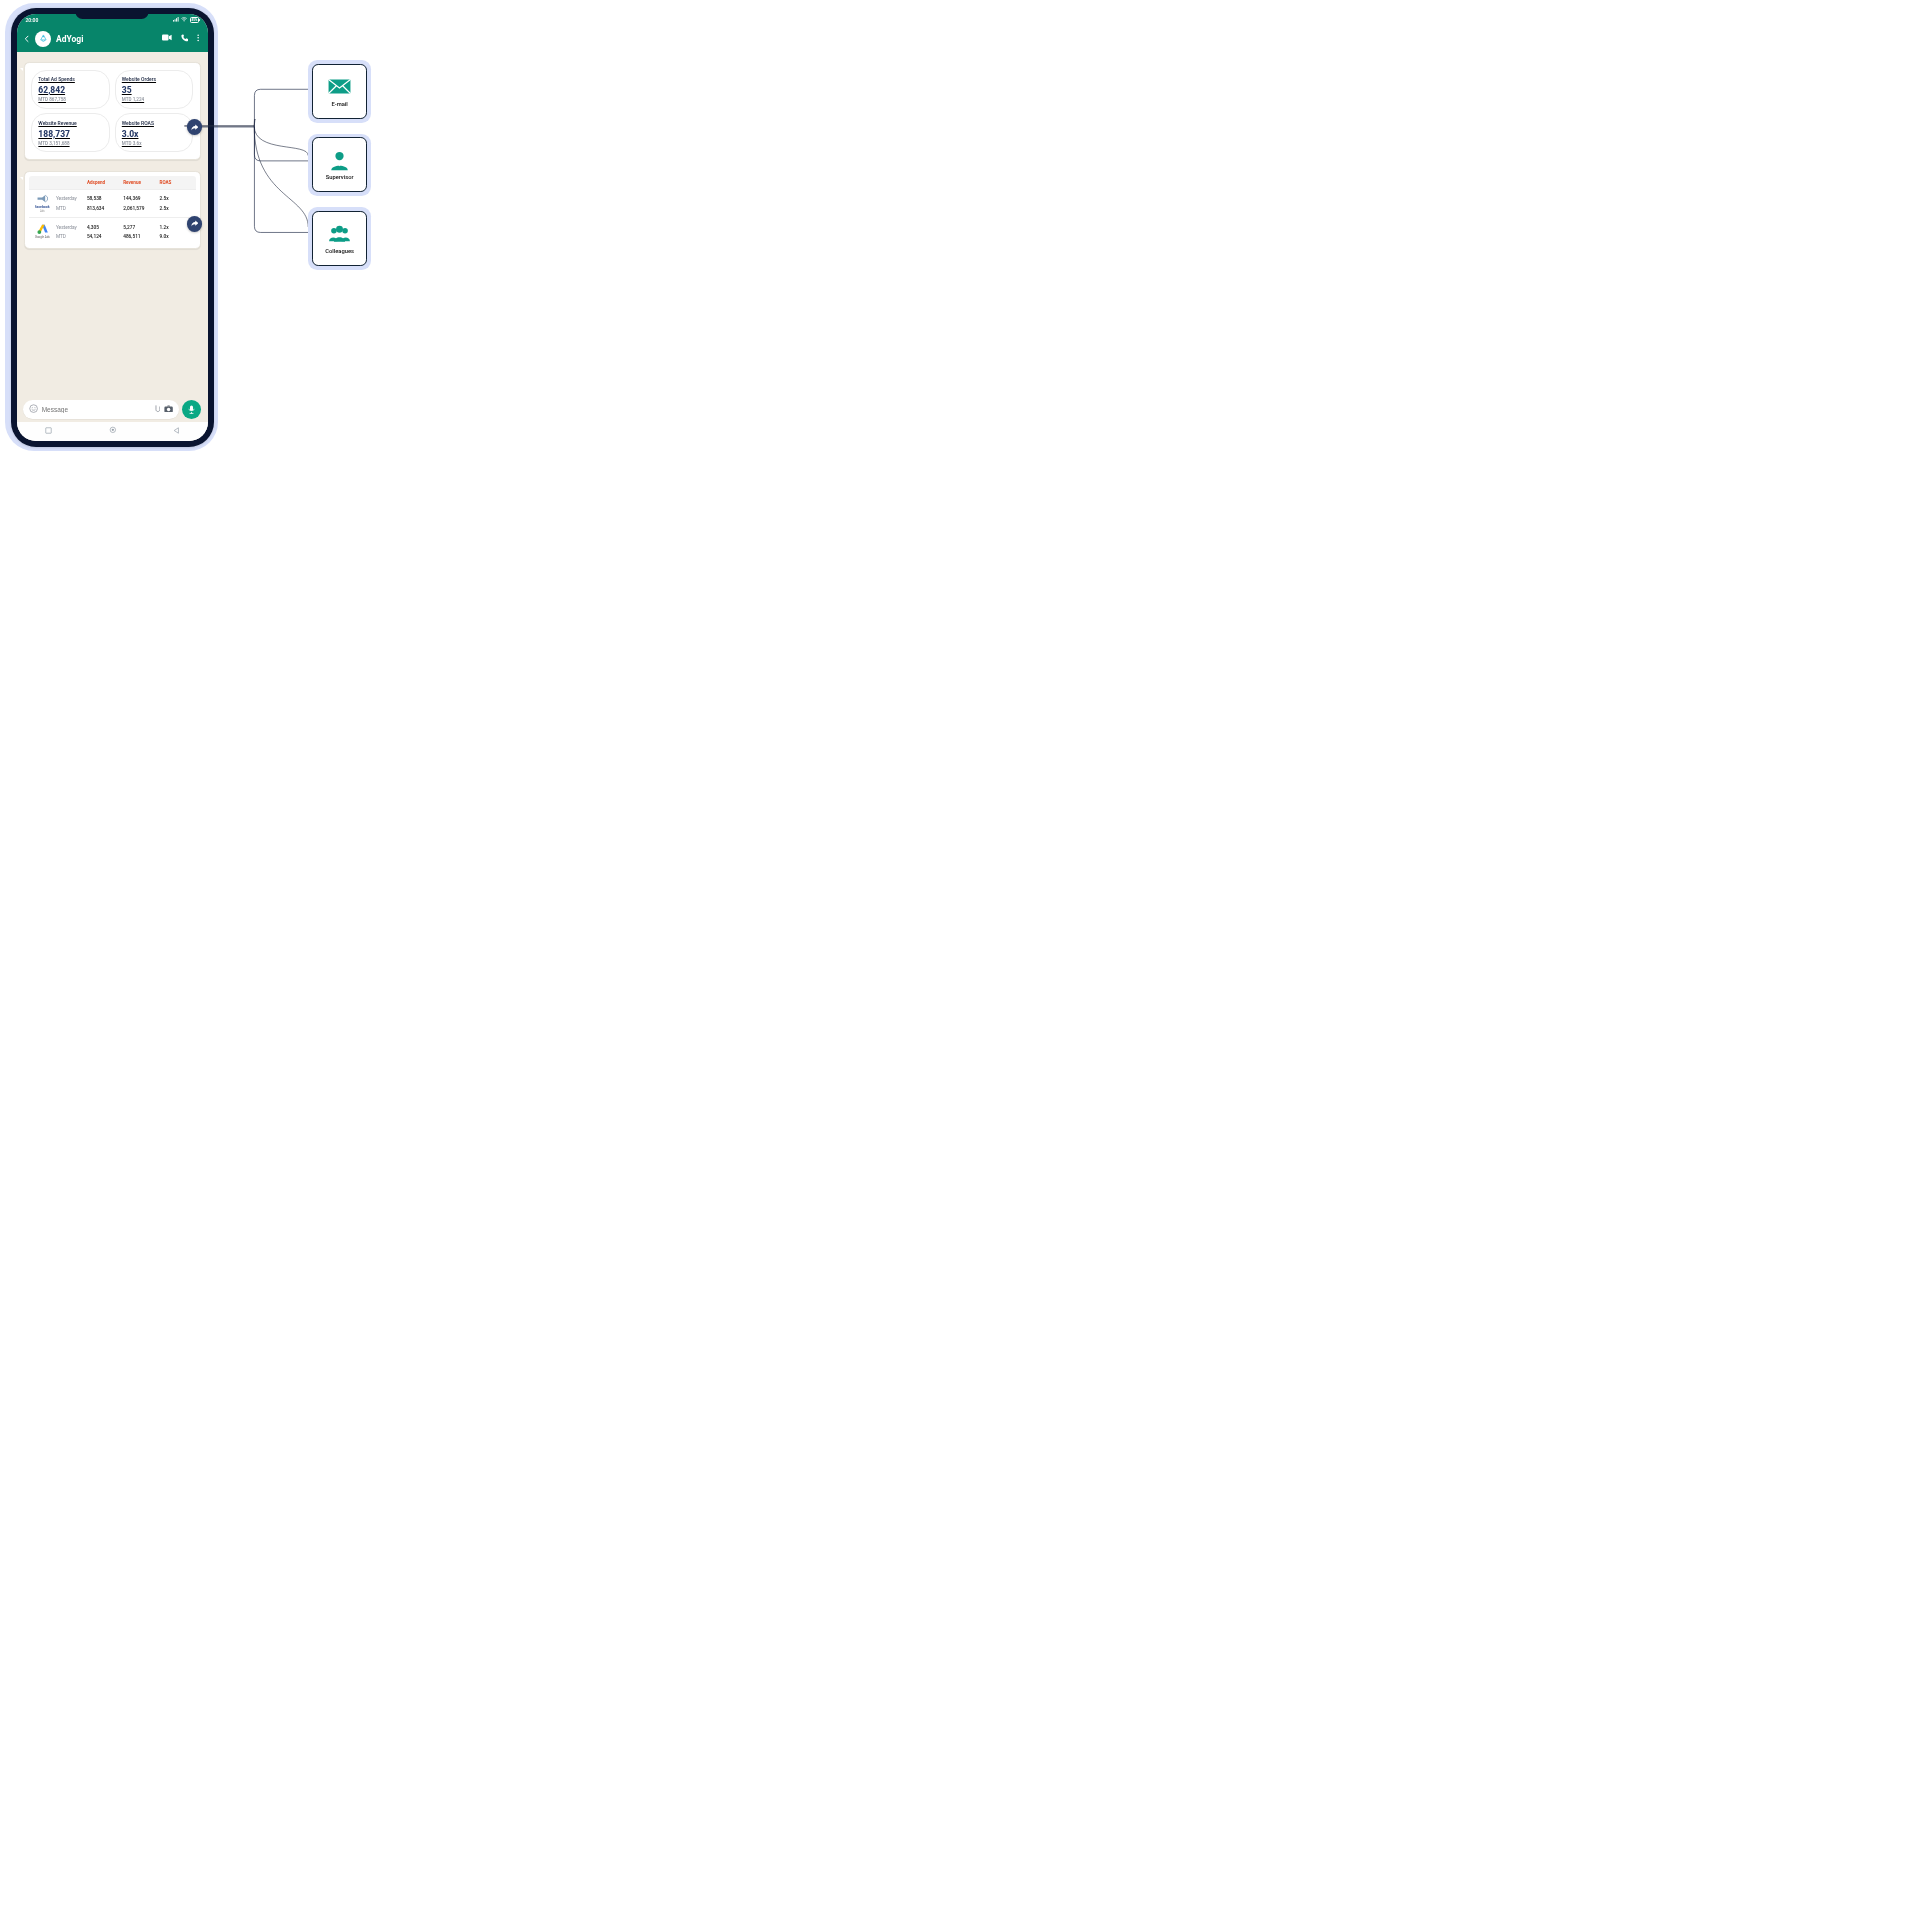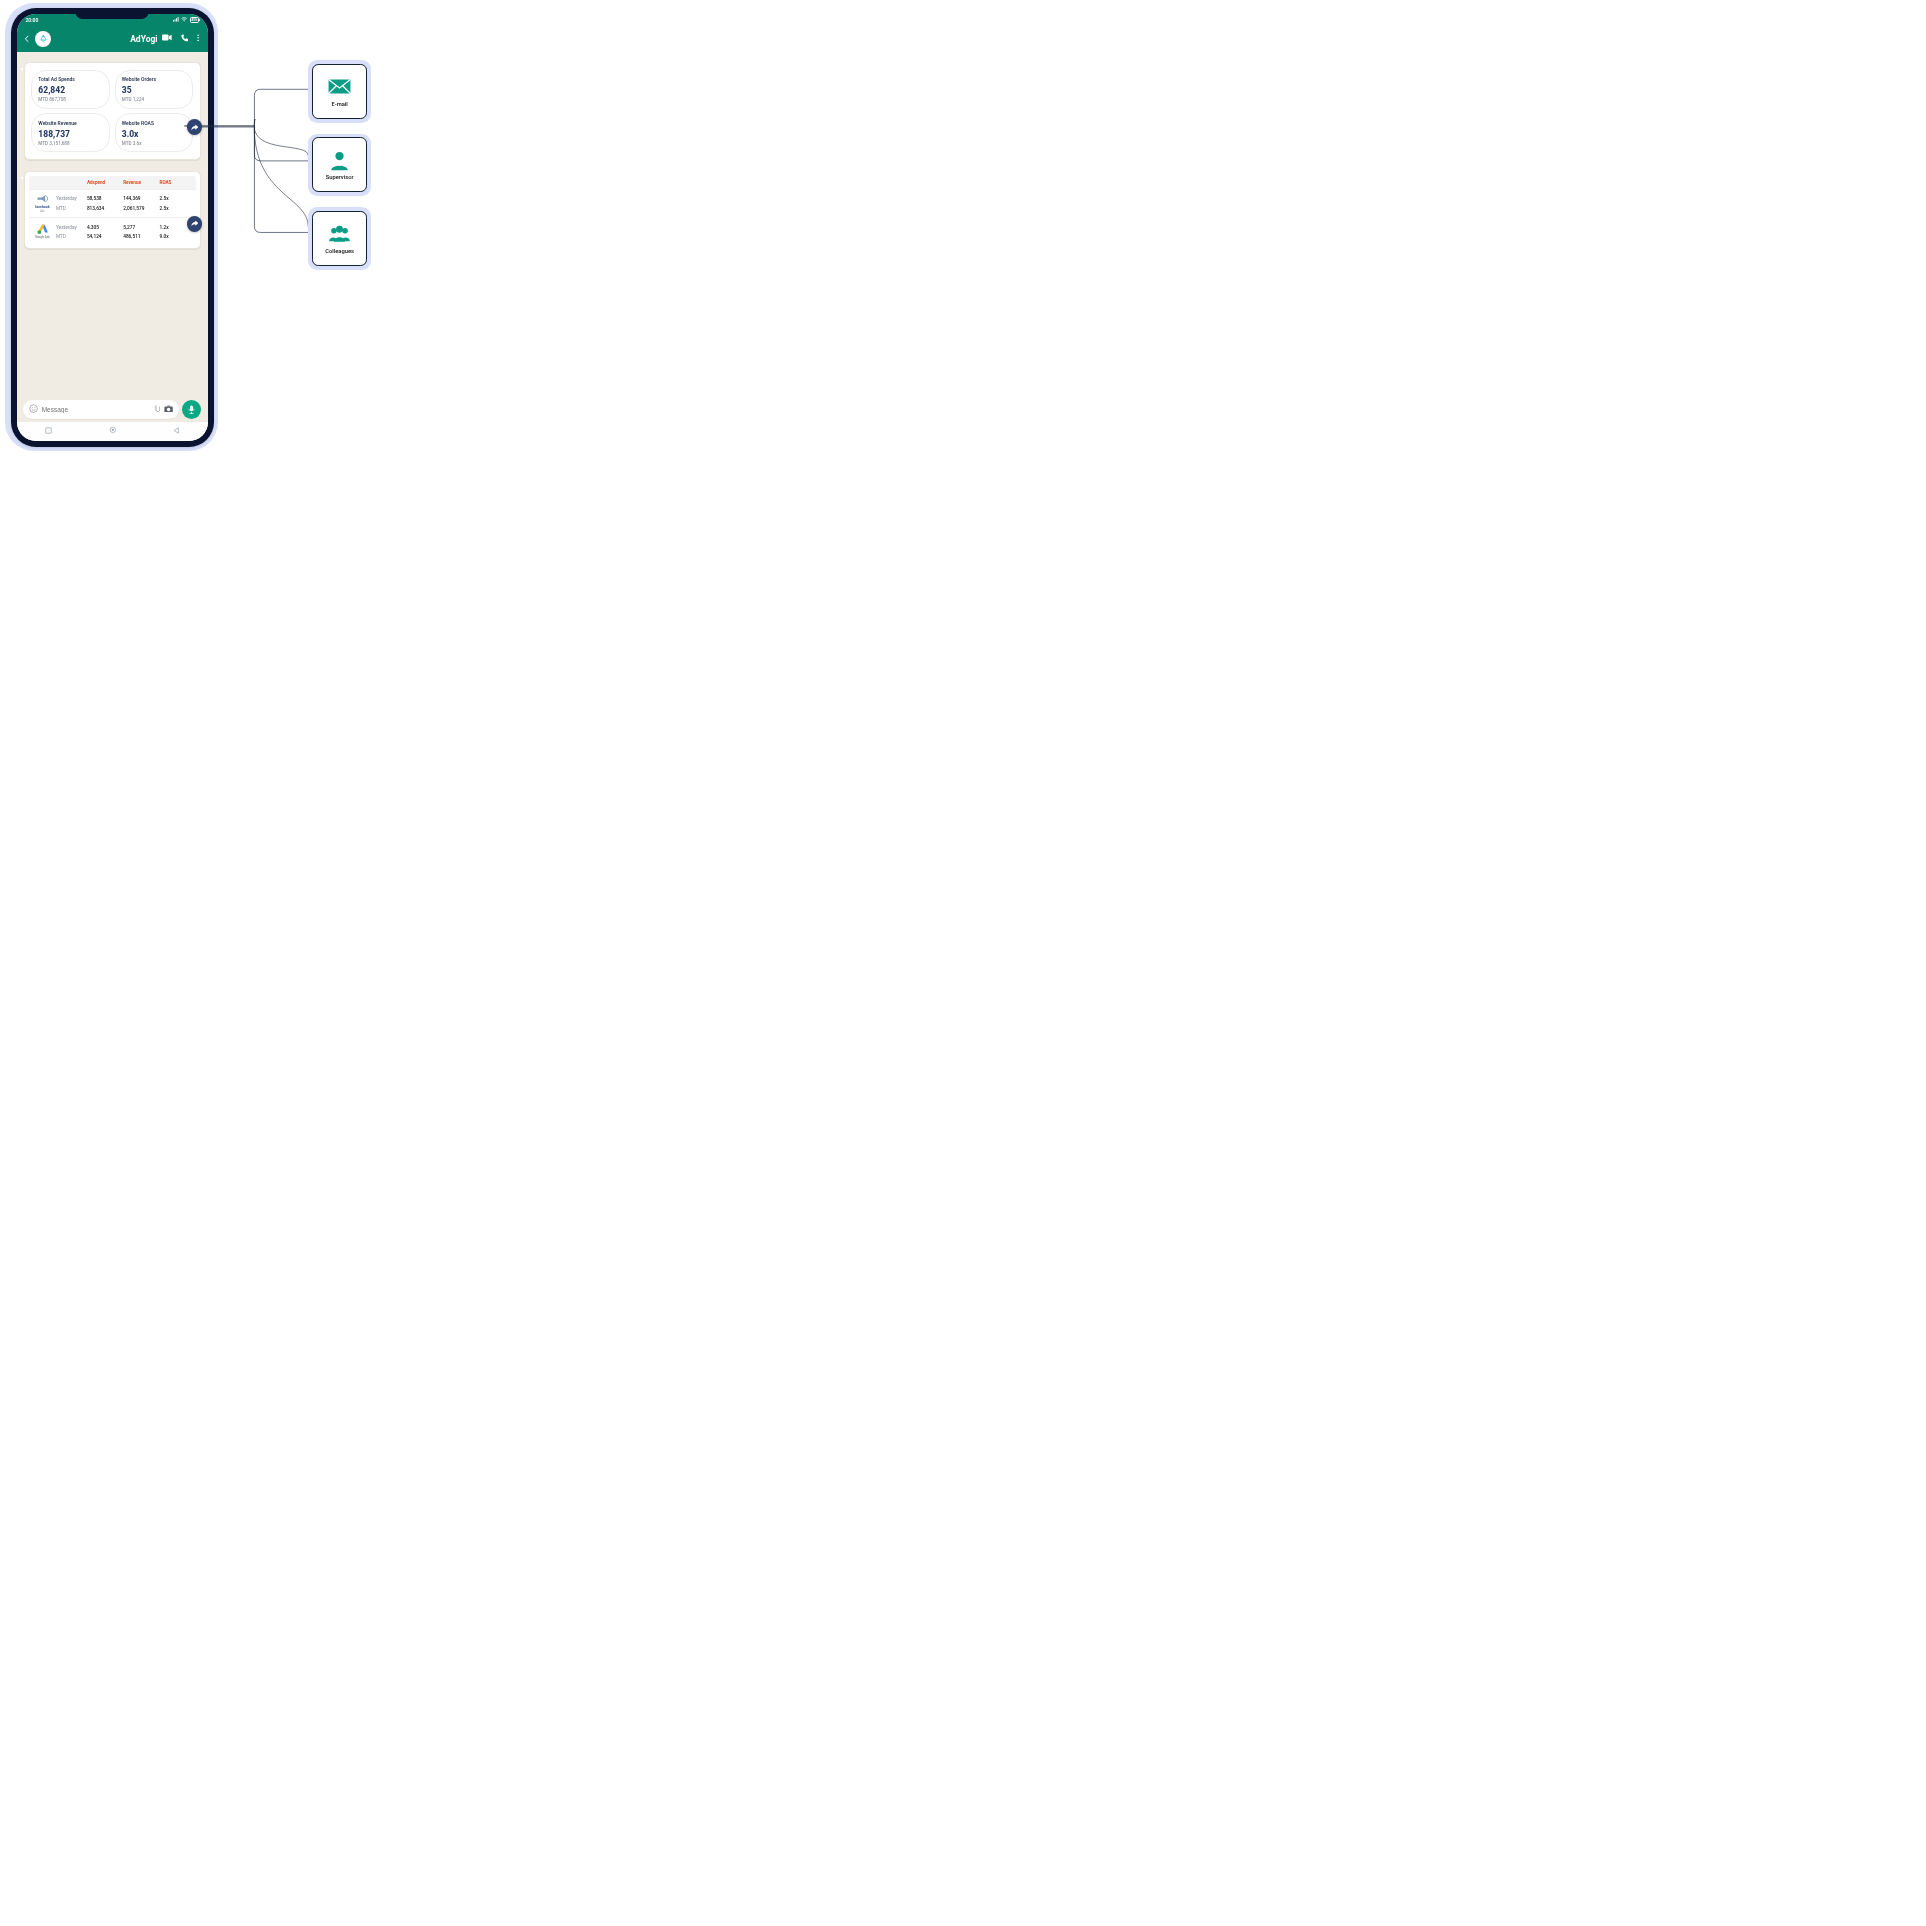--- a/index.html
+++ b/index.html
@@ -15,37 +15,37 @@
   .notch { position: absolute; top: 0; left: 50%; transform: translateX(-50%); width: 73px; height: 11.6px; background: #0a1430; border-bottom-left-radius: 7px; border-bottom-right-radius: 7px; z-index: 60; }
 
   
   .screen { position: absolute; left: 6.2px; top: 6.2px; right: 6.2px; bottom: 6.2px; border-radius: 19px; overflow: hidden; background: #f1ece3; }
 
   
   .status-bar { height: 12.3px; background: #07856a; color: #fff; display: flex; align-items: center; justify-content: space-between; padding: 0 8.5px; font-size: 5px; font-weight: 600; }
   .status-right { display: flex; align-items: center; gap: 2.3px; }
 
   
-  .wa-header { height: 25.4px; background: #07856a; display: flex; align-items: center; padding: 0 5.4px; gap: 4.6px; color: #fff; text-align: right; }
+  .wa-header { height: 25.4px; background: #07856a; display: flex; align-items: center; padding: 0 5.4px; gap: 4.6px; color: #fff; }
   .wa-back { width: 8.5px; height: 8.5px; display:flex; align-items:center; justify-content:center; }
   .wa-avatar { width: 16px; height: 16px; background:#fff; border-radius:50%; display:flex; align-items:center; justify-content:center; }
   .wa-title { font-size: 8.5px; font-weight: 700; flex: 1; }
   .wa-actions { display:flex; align-items:center; gap: 8.5px; padding-right: 3.1px;}
 
   
   .chat { background: #f1ece3; padding: 10.8px 7px 0 7px; }
 
   
   .msg { position: relative; margin-bottom: 11.6px; }
   .msg-card { background:#fff; border-radius:5.4px; padding:5.4px; box-shadow:0 0.4px 0.8px rgba(0,0,0,0.07); border:0.4px solid #e7e3da; }
   .msg-tail { position:absolute; left:-3.9px; top:5.4px; width:0; height:0; border-top:3.9px solid #fff; border-left:3.9px solid transparent; }
 
   
   .kpi-grid { display:grid; grid-template-columns:1fr 1fr; gap:4.6px; }
-  .kpi { border:0.4px solid #ececec; border-radius:15px; padding:5.4px 6.2px; background:#fff; }
+  .kpi { border:0.4px solid #ececec; border-radius:15px; padding:5.4px 6.2px; background:#fff;text-decoration:underline; }
   .kpi-title { font-size:5px; color:#202b45; margin-bottom:3.1px; font-weight:500;}
   .kpi-value { font-size:8.5px; font-weight:800; color:#283b67; margin-bottom:2.3px; }
   .kpi-mtd { font-size:4.6px; color:#8a8f99; font-weight:500;}
 
   
   .share-btn { position:absolute; width:15.4px; height:15.4px; border-radius:50%; background:#2f4370; display:flex; align-items:center; justify-content:center; box-shadow:0 0.8px 2.3px rgba(0,0,0,0.25); z-index:30; }
 
   
   .tbl-head { background:#f4f4f4; border-radius:3.1px 3.1px 0 0; padding:3.9px 0; display:flex; font-size:4.6px; font-weight:700; color:#e04e26; }
   .tbl-head .spacer { flex:0 0 58px; }

